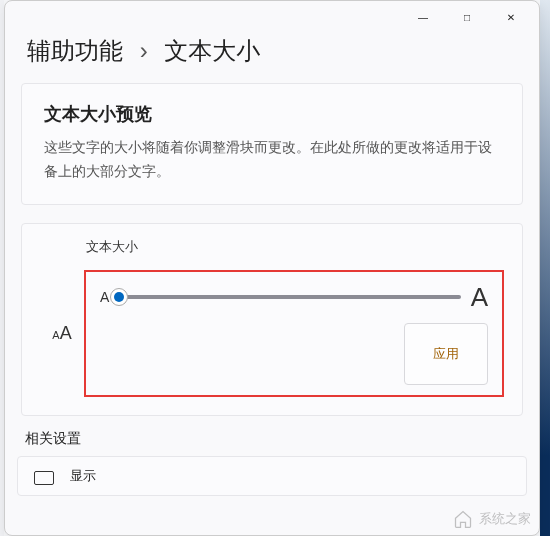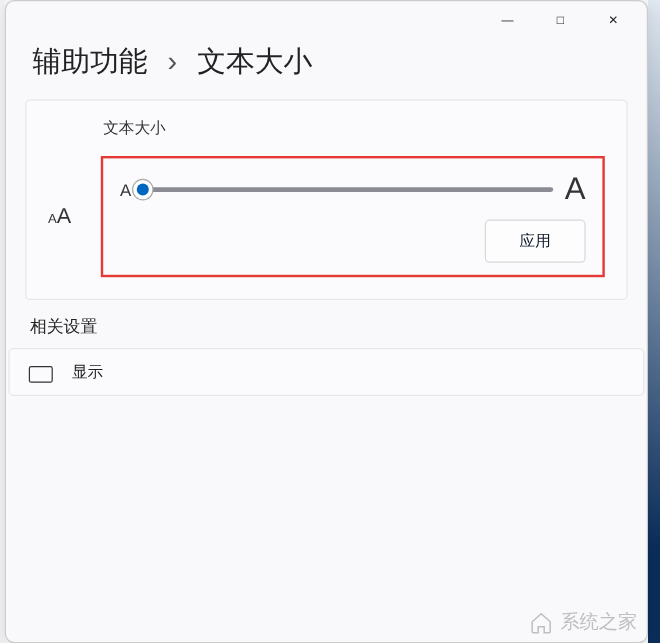--- a/index.html
+++ b/index.html
@@ -85,21 +85,21 @@
       color: #333;
       margin-left: 46px;
       margin-bottom: 14px;
     }
     .slider-row {
       display: flex;
       align-items: center;
     }
     .aa-icon {
       width: 44px;
-      text-align: left;
+      text-align: center;
       color: #333;
     }
     .aa-small {
       font-size: 11px;
     }
     .aa-big {
       font-size: 18px;
     }
     .highlight-box {
       border: 2px solid #e53935;
@@ -149,33 +149,33 @@
       border-radius: 50%;
       display: block;
     }
     .apply-row {
       display: flex;
       justify-content: flex-end;
     }
     .apply-btn {
       border: 1px solid #d8d8dc;
       background: #fdfdfe;
-      color: #0f172a;
-      font-size: 13px;
-      padding: 8px 28px;
+      color: #a16207;
+      font-size: 13px;
+      padding: 21px 28px;
       border-radius: 4px;
     }
     .related-title {
       font-size: 14px;
       font-weight: 400;
       margin: 8px 20px 8px 20px;
       color: #222;
     }
     .related-item {
-      margin: 0 2px;
+      margin: 0 12px;
       background: #fbfbfd;
       border: 1px solid #e6e6ea;
       border-radius: 4px;
       padding: 10px 16px 2px 16px;
       display: flex;
       align-items: flex-start;
       gap: 16px;
       height: 40px;
       overflow: hidden;
     }
@@ -195,21 +195,21 @@
       font-size: 11px;
       color: #888;
       white-space: nowrap;
       overflow: hidden;
     }
     .watermark {
       position: absolute;
       right: 8px;
       bottom: 6px;
       color: rgba(120,120,120,0.45);
-      font-size: 16px;
+      font-size: 13px;
       display: flex;
       align-items: center;
       gap: 6px;
       pointer-events: none;
     }
     .right-strip {
       position: absolute;
       right: 0;
       top: 0;
       bottom: 0;
@@ -238,20 +238,24 @@
     <div class="win-btn">□</div>
     <div class="win-btn">✕</div>
   </div>
 
   <div class="header">
     <span class="crumb">辅助功能</span>
     <span class="sep">›</span>
     <span class="crumb">文本大小</span>
   </div>
 
+  <div class="card preview-card">
+    <div class="preview-title">文本大小预览</div>
+    <div class="preview-desc">这些文字的大小将随着你调整滑块而更改。在此处所做的更改将适用于设备上的大部分文字。</div>
+  </div>
 
   <div class="slider-section">
     <div class="slider-label">文本大小</div>
     <div class="slider-row">
       <div class="aa-icon">
         <span class="aa-small">A</span><span class="aa-big">A</span>
       </div>
       <div class="highlight-box">
         <div class="slider-inner">
           <span class="end-a-small">A</span>

